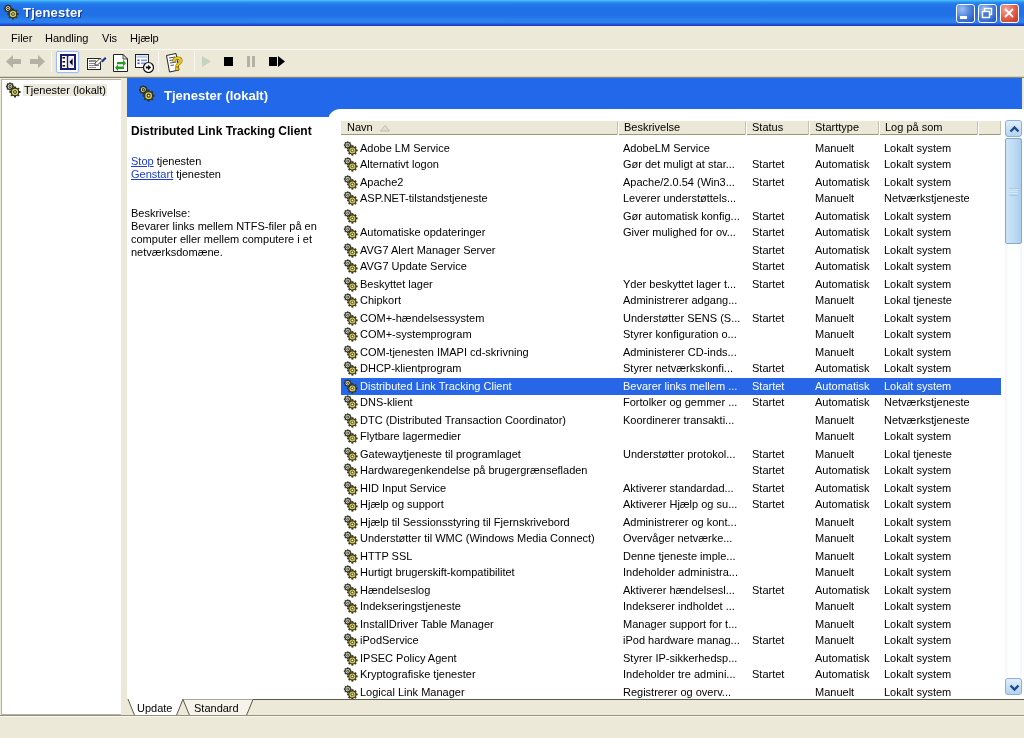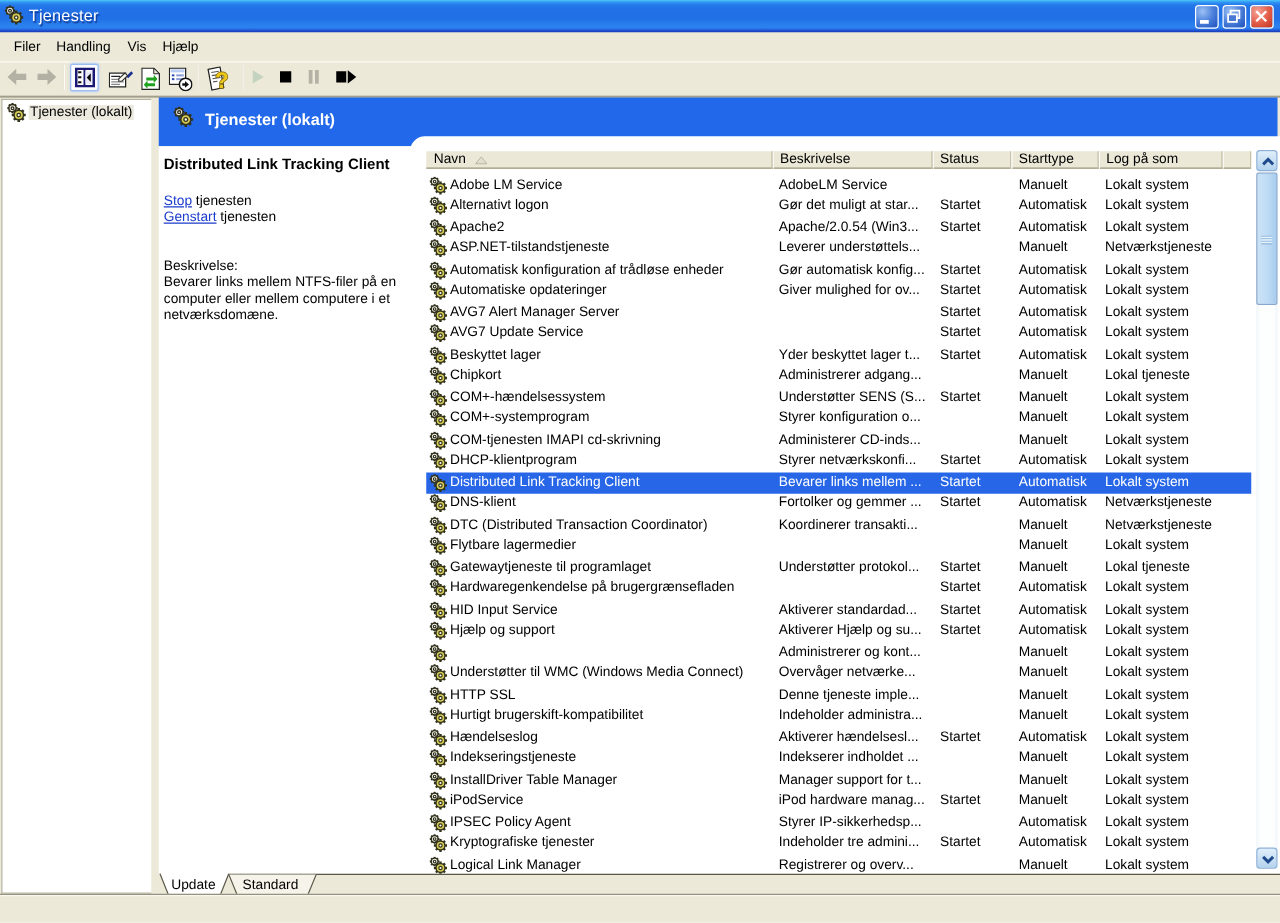--- a/index.html
+++ b/index.html
@@ -1,20 +1,20 @@
 <!DOCTYPE html>
 <html><head><meta charset="utf-8"><title>Tjenester</title><style>
 *{margin:0;padding:0;box-sizing:border-box}
 html,body{width:1024px;height:738px;overflow:hidden}
 body{position:relative;font-family:"Liberation Sans",sans-serif;background:#ece9d8;font-size:11px;color:#000}
 .abs{position:absolute}
 
 #titlebar{position:absolute;left:0;top:0;width:1024px;height:26px;
 background:linear-gradient(180deg,#4ac6f9 0%,#2f90f2 8%,#2478ea 16%,#2271e7 30%,#2170e6 58%,#2a80ee 76%,#2c81ee 86%,#2158d8 93%,#1c41be 97%,#1a3cb2 100%);}
-#titletxt{position:absolute;left:23px;top:5px;color:#fff;font-size:13px;font-weight:normal;
+#titletxt{position:absolute;left:23px;top:5px;color:#fff;font-size:13px;font-weight:bold;
 text-shadow:1px 1px 1px #0f3591;letter-spacing:.2px}
 .winbtn{position:absolute;top:4px;width:19px;height:19px;border:1px solid #fff;border-radius:3px}
 #btnmin{left:956px;background:radial-gradient(circle at 30% 25%,#9cc1f5 0%,#5185dd 45%,#2e62c8 80%,#2a55b8 100%)}
 #btnres{left:978px;background:radial-gradient(circle at 30% 25%,#9cc1f5 0%,#5185dd 45%,#2e62c8 80%,#2a55b8 100%)}
 #btncls{left:1000px;background:radial-gradient(circle at 30% 25%,#f5a398 0%,#e4604b 50%,#cc3f2b 85%,#c03a26 100%)}
 
 #menubar{position:absolute;left:0;top:26px;width:1024px;height:40px;background:#ece9d8;border-bottom:3px solid #14532d}
 #menubar span{position:absolute;top:6px}
 
 #toolbar{position:absolute;left:0;top:49px;width:1024px;height:28px;background:#ece9d8;border-bottom:1px solid #d4d0bd;box-shadow:inset 0 1px 0 #fbfaf4}
@@ -249,21 +249,20 @@
     <span class="c1">ASP.NET-tilstandstjeneste</span>
     <span class="c2">Leverer understøttels...</span>
     <span class="c3"></span>
     <span class="c4">Manuelt</span>
     <span class="c5">Netværkstjeneste</span>
   </div>
 <div class="row" style="top:208px">
     <svg class="gi" width="15" height="15" viewBox="0 0 16 16">
       <use href="#gears"></use>
     </svg>
-    <span class="c1">Automatisk konfiguration af trådløse enheder</span>
     <span class="c2">Gør automatisk konfig...</span>
     <span class="c3">Startet</span>
     <span class="c4">Automatisk</span>
     <span class="c5">Lokalt system</span>
   </div>
 <div class="row" style="top:224px">
     <svg class="gi" width="15" height="15" viewBox="0 0 16 16">
       <use href="#gears"></use>
     </svg>
     <span class="c1">Automatiske opdateringer</span>
@@ -429,20 +428,21 @@
     <span class="c1">Hjælp og support</span>
     <span class="c2">Aktiverer Hjælp og su...</span>
     <span class="c3">Startet</span>
     <span class="c4">Automatisk</span>
     <span class="c5">Lokalt system</span>
   </div>
 <div class="row" style="top:514px">
     <svg class="gi" width="15" height="15" viewBox="0 0 16 16">
       <use href="#gears"></use>
     </svg>
+    <span class="c1">Hjælp til Sessionsstyring til Fjernskrivebord</span>
     <span class="c2">Administrerer og kont...</span>
     <span class="c3"></span>
     <span class="c4">Manuelt</span>
     <span class="c5">Lokalt system</span>
   </div>
 <div class="row" style="top:530px">
     <svg class="gi" width="15" height="15" viewBox="0 0 16 16">
       <use href="#gears"></use>
     </svg>
     <span class="c1">Understøtter til WMC (Windows Media Connect)</span>

